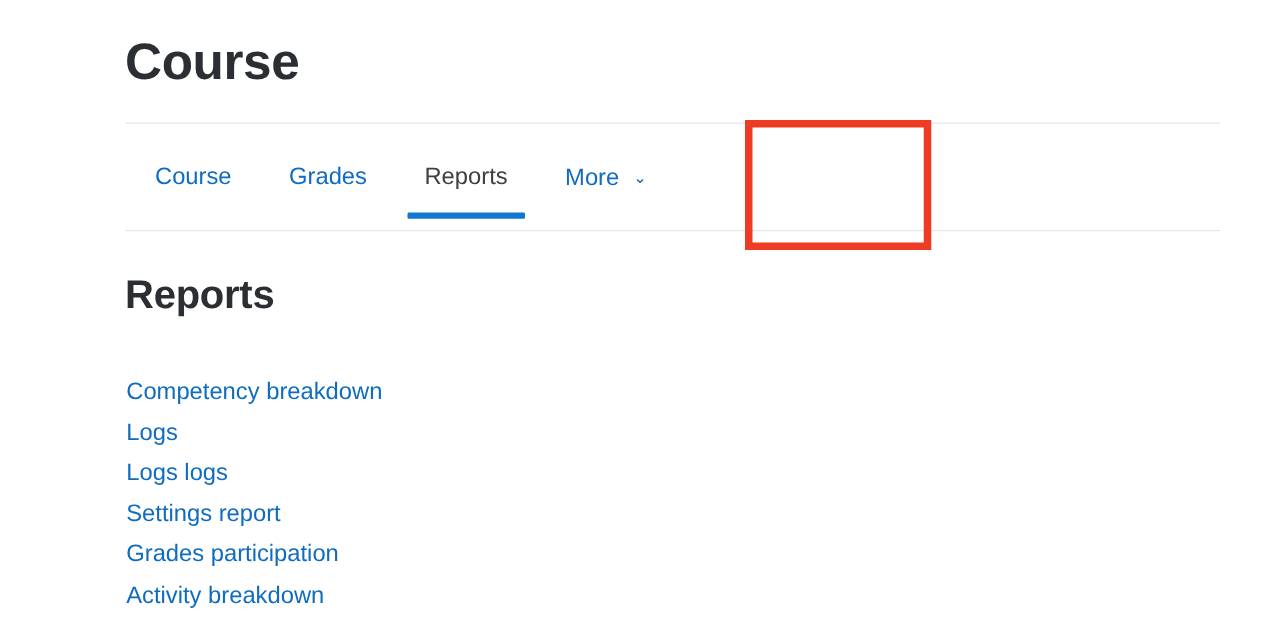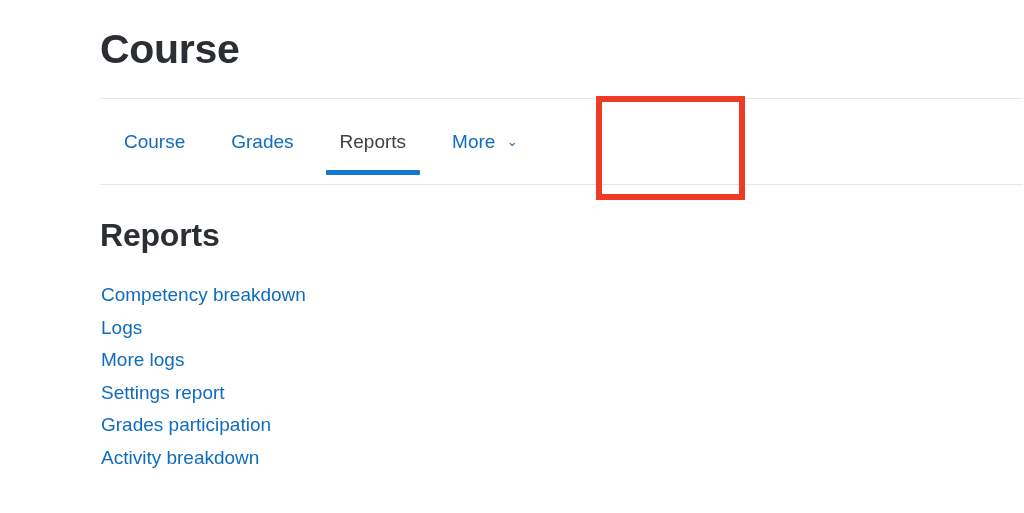--- a/index.html
+++ b/index.html
@@ -13,21 +13,20 @@
     font-family: "Liberation Sans", sans-serif;
     -webkit-font-smoothing: antialiased;
     overflow: hidden;
     position: relative;
   }
 
   .page {
     position: relative;
     width: 976px;
     height: 513px;
-    padding-left: 47px;
   }
 
   
   .page-title {
     position: absolute;
     left: 100px;
     top: 26px;
     font-size: 41px;
     font-weight: bold;
     color: #2b2f33;
@@ -127,20 +126,21 @@
     padding: 0;
     height: 32.5px;
   }
   .report-link {
     font-size: 19px;
     color: #0f6cbf;
     text-decoration: none;
     line-height: 32.5px;
     display: inline-block;
     cursor: pointer;
+    margin-top: 19px;
   }
 </style>
 </head>
 <body>
 
 <div class="page">
 
   <h1 class="page-title">Course</h1>
 
   <div class="rule rule-top"></div>
@@ -169,21 +169,21 @@
   <h2 class="section-title">Reports</h2>
 
   <ul class="report-links">
     <li>
       <a class="report-link" href="#">Competency breakdown</a>
     </li>
     <li>
       <a class="report-link" href="#">Logs</a>
     </li>
     <li>
-      <a class="report-link" href="#">More logs</a>
+      <a class="report-link" href="#">Logs logs</a>
     </li>
     <li>
       <a class="report-link" href="#">Settings report</a>
     </li>
     <li>
       <a class="report-link" href="#">Grades participation</a>
     </li>
     <li>
       <a class="report-link" href="#">Activity breakdown</a>
     </li>

